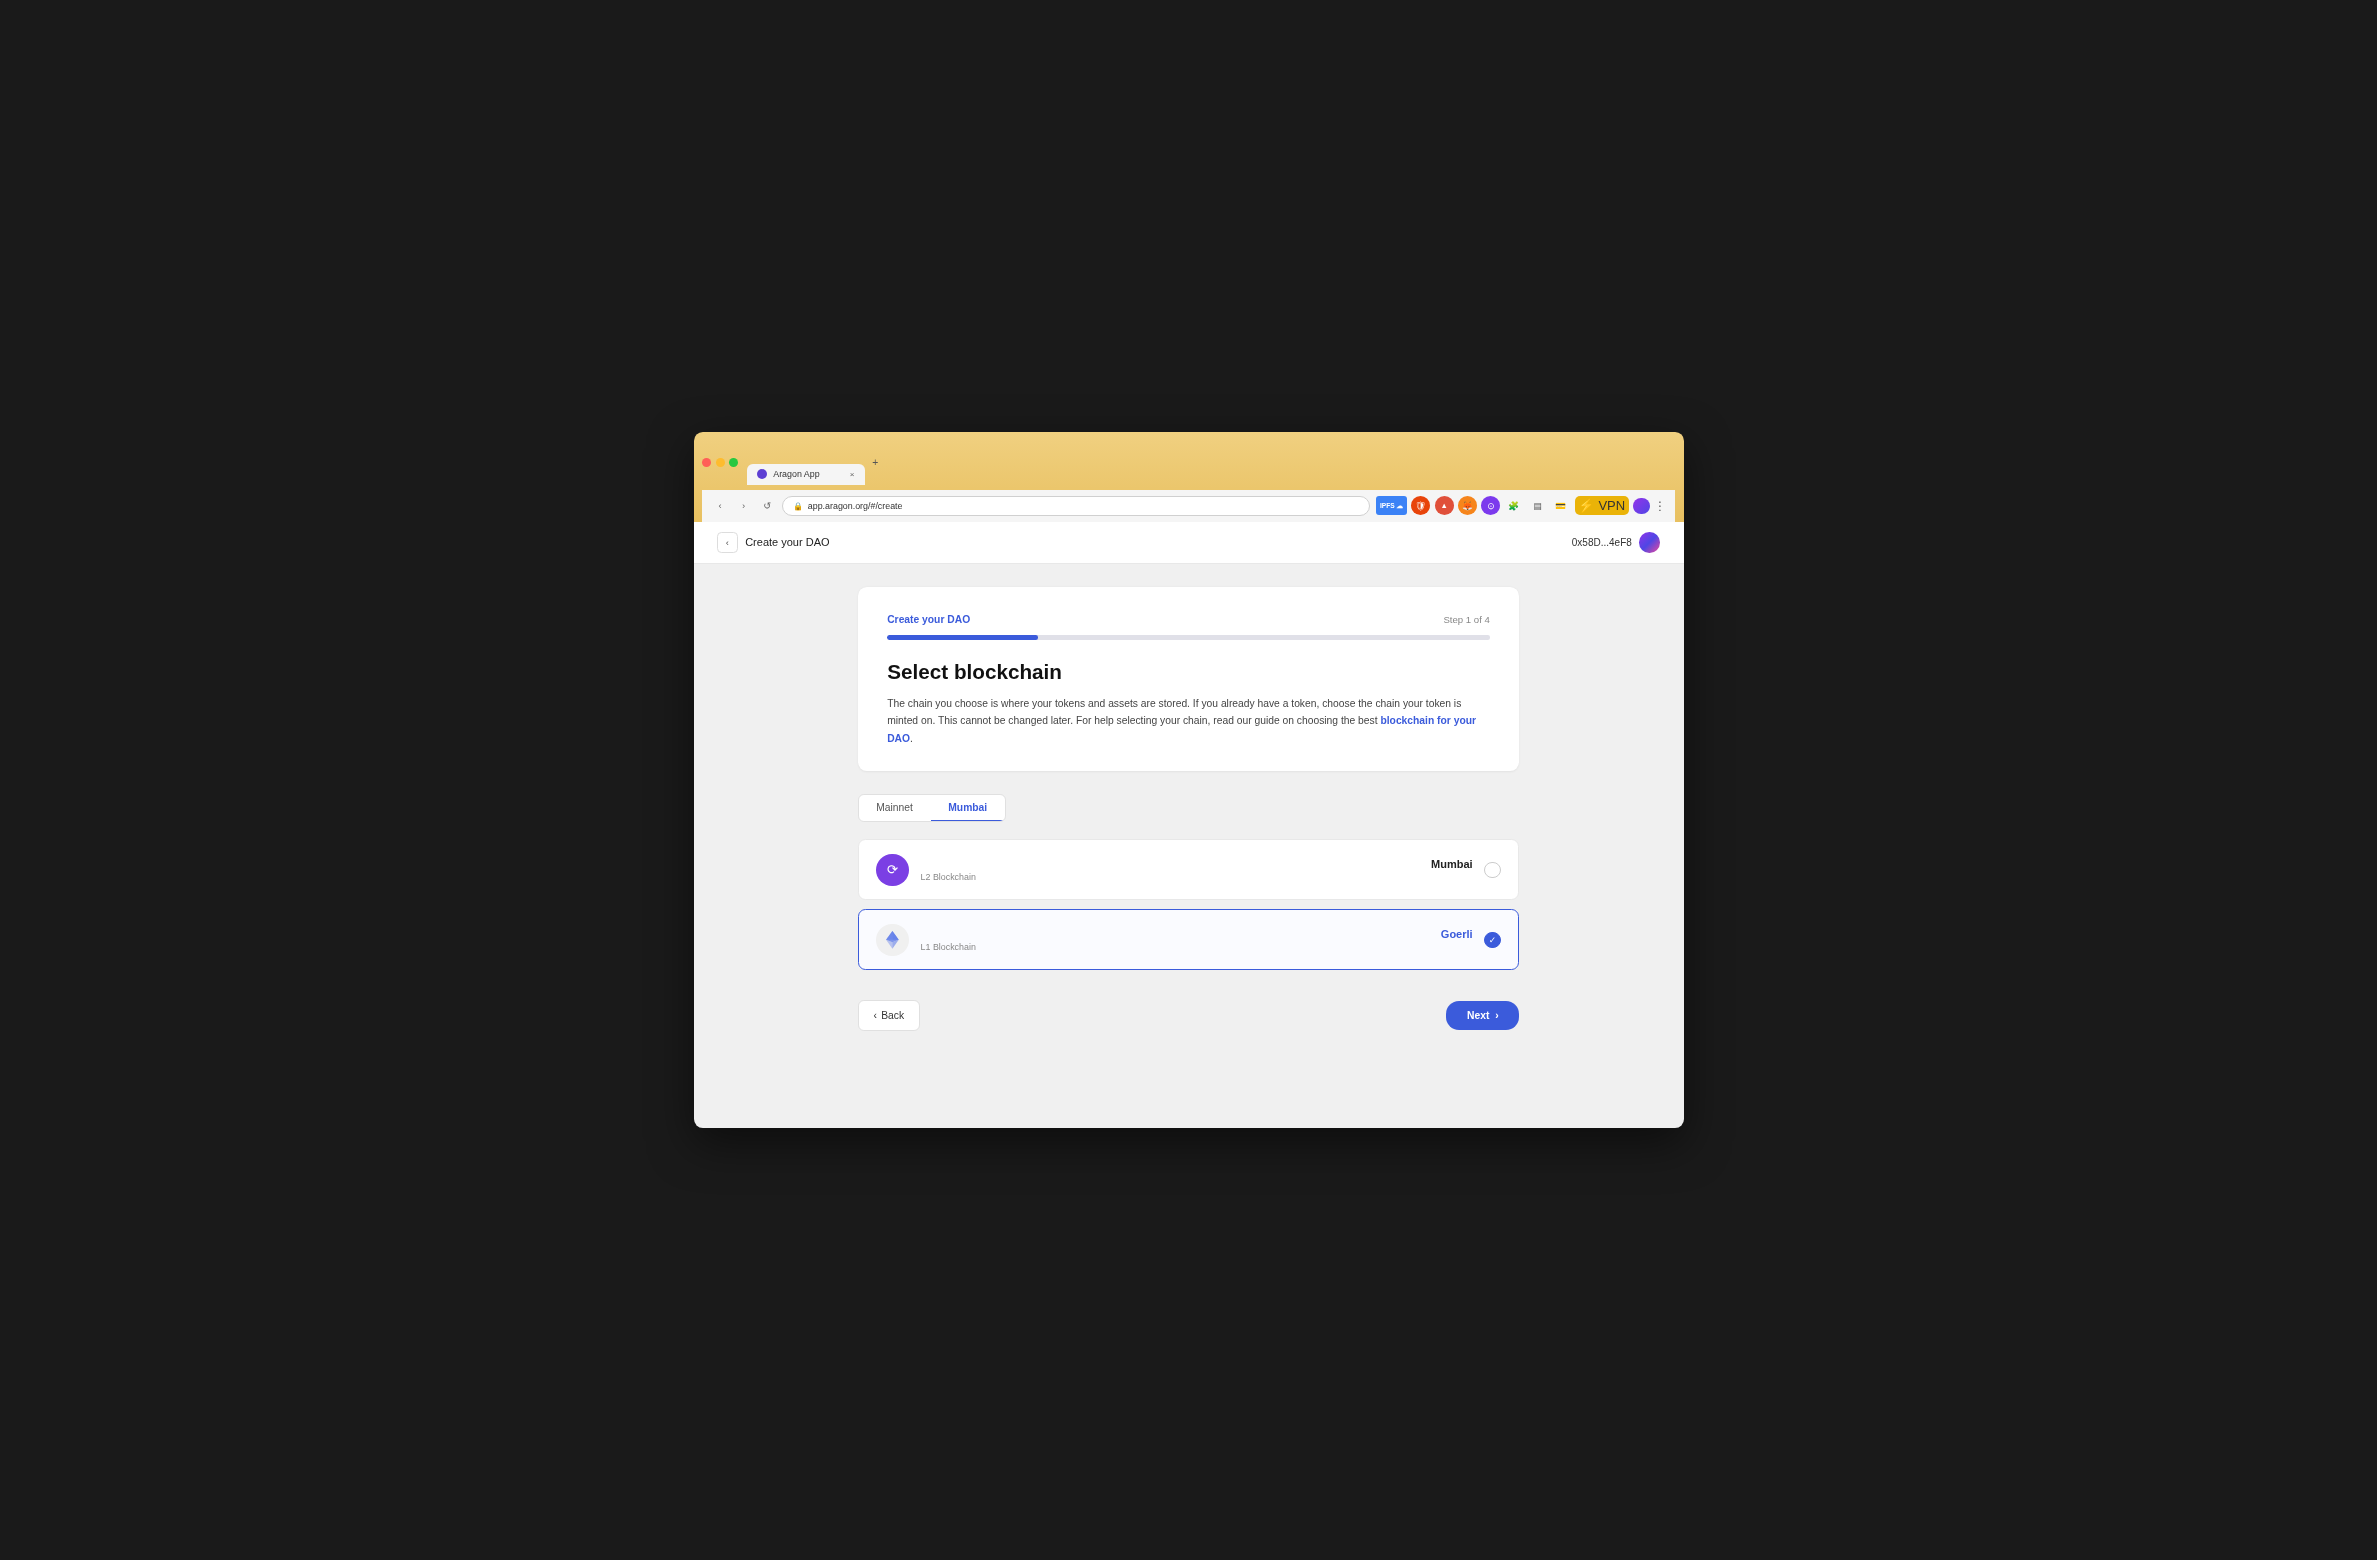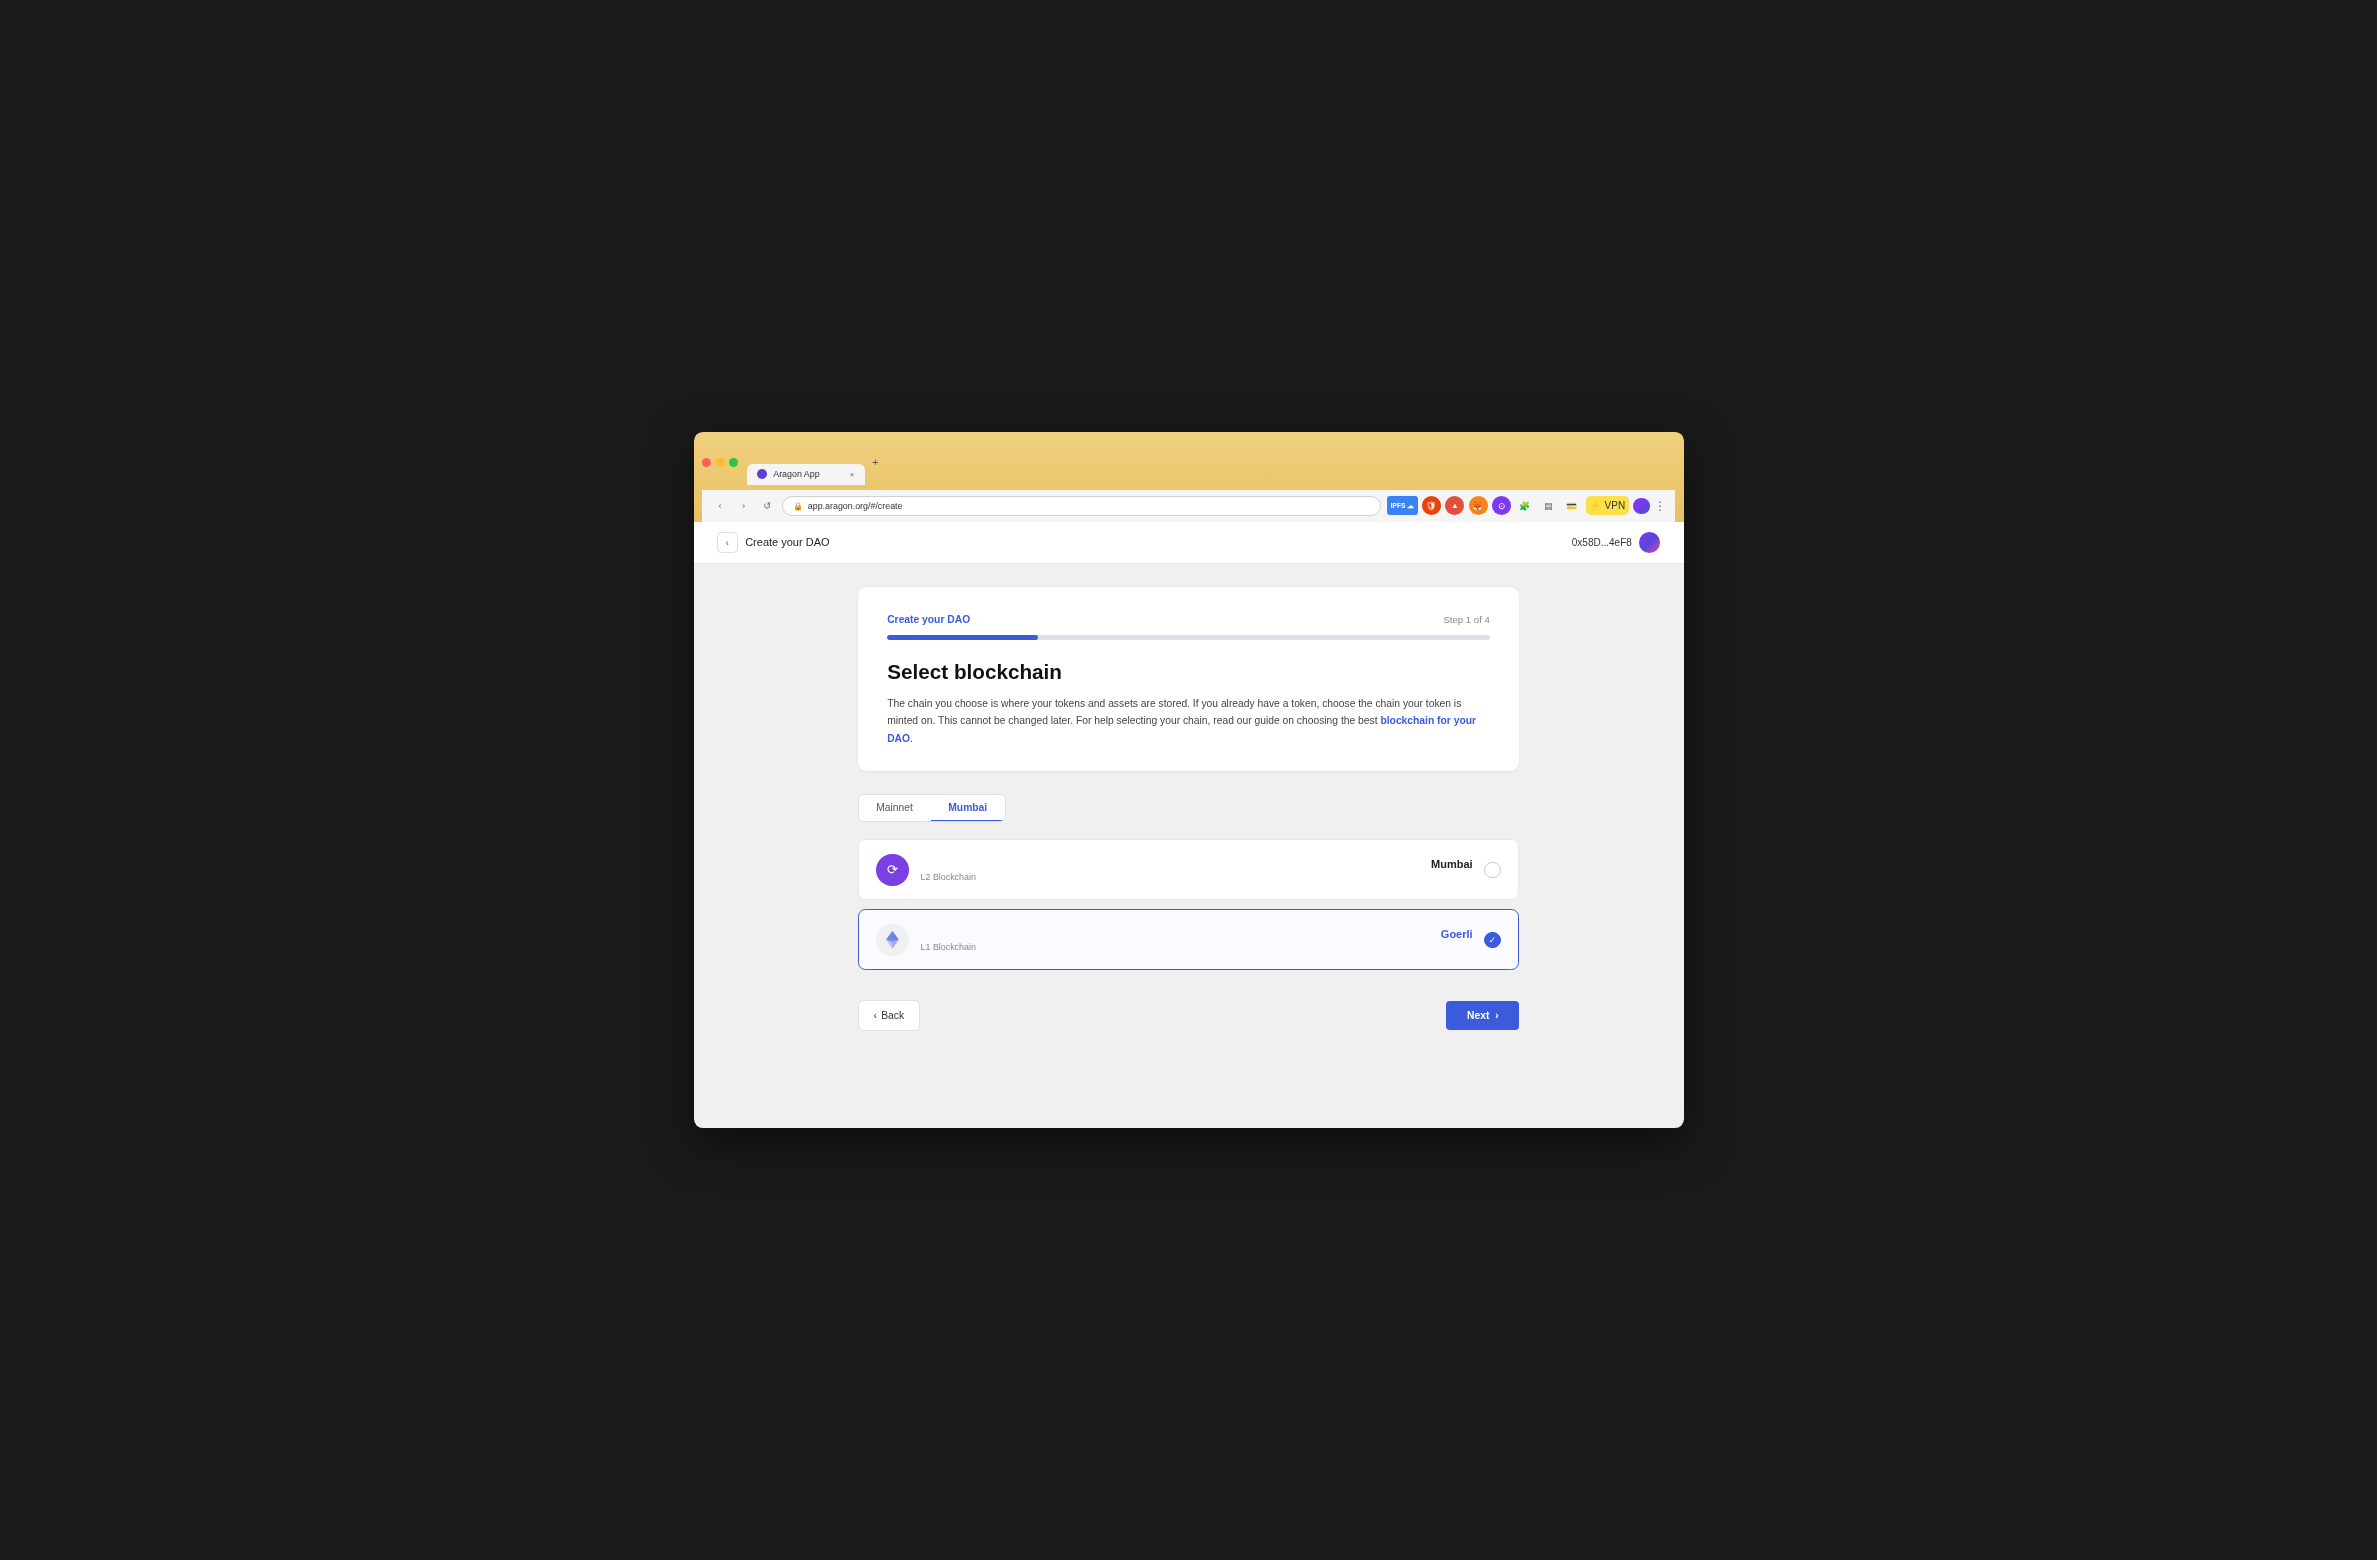--- a/index.html
+++ b/index.html
@@ -108,21 +108,21 @@
       cursor: pointer;
     }
     .ext-ipfs { background: #3b82f6; color: white; font-size: 6.6px; font-weight: bold; border-radius: 3px; width: auto; padding: 1.5px 3.7px; }
     .ext-shield { background: #e8440a; color: white; }
     .ext-tri { background: #e0503a; color: white; font-size: 7.4px; }
     .ext-fox { background: #f6851b; color: white; }
     .ext-circle { background: #7c3aed; color: white; }
     .ext-puzzle { color: #555; }
     .ext-ext { color: #555; }
     .ext-wallet { color: #555; }
-    .ext-vpn { background: #fde047; font-size: 10px; color: #333; border-radius: 5px; width: auto; padding: 1.5px 3.7px; }
+    .ext-vpn { background: #eab308; font-size: 13px; color: #333; border-radius: 5px; width: auto; padding: 1.5px 3.7px; }
     .ext-user { width: 16.3px; height: 16.3px; border-radius: 50%; background: linear-gradient(135deg, #9333ea, #4f46e5); }
     .menu-btn { color: #555; font-size: 11.8px; cursor: pointer; }
 
     
     .app-content {
       background: #f0f0f0;
       min-height: 606px;
       position: relative;
     }
     
@@ -336,21 +336,21 @@
       font-size: 10.3px;
       color: #333;
       cursor: pointer;
       font-weight: 500;
     }
     .next-btn {
       display: flex; align-items: center; gap: 5.9px;
       padding: 8.9px 20.7px;
       background: #3b5bdb;
       border: none;
-      border-radius: 4px;
+      border-radius: 13px;
       font-size: 10.3px;
       color: white;
       cursor: pointer;
       font-weight: 600;
     }
     .eth-diamond {
       width: 14.8px;
       height: 17.7px;
     }
   </style>

